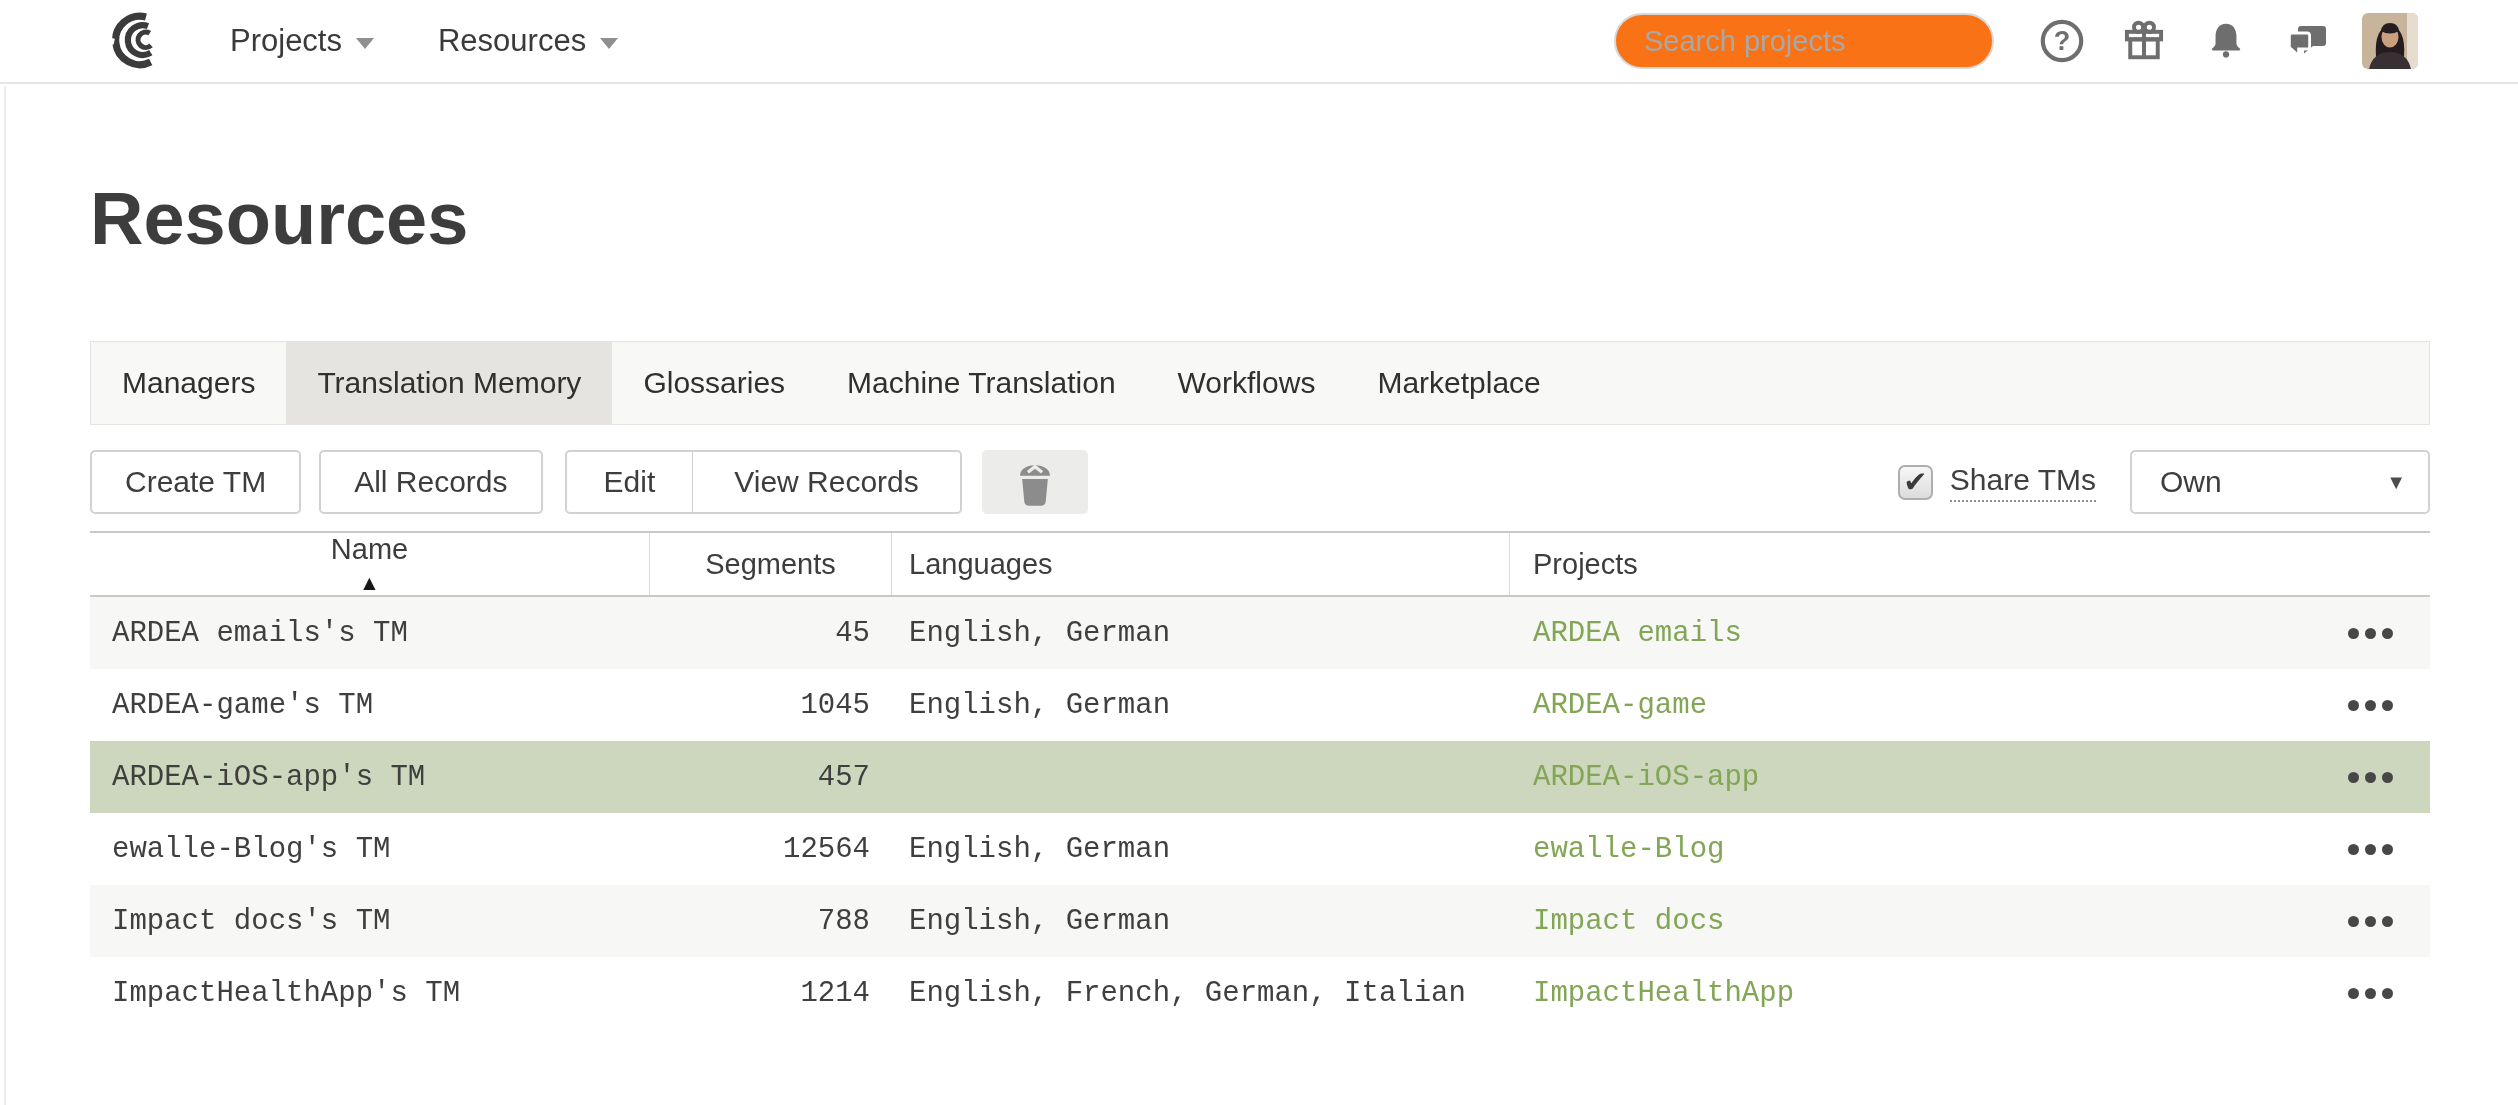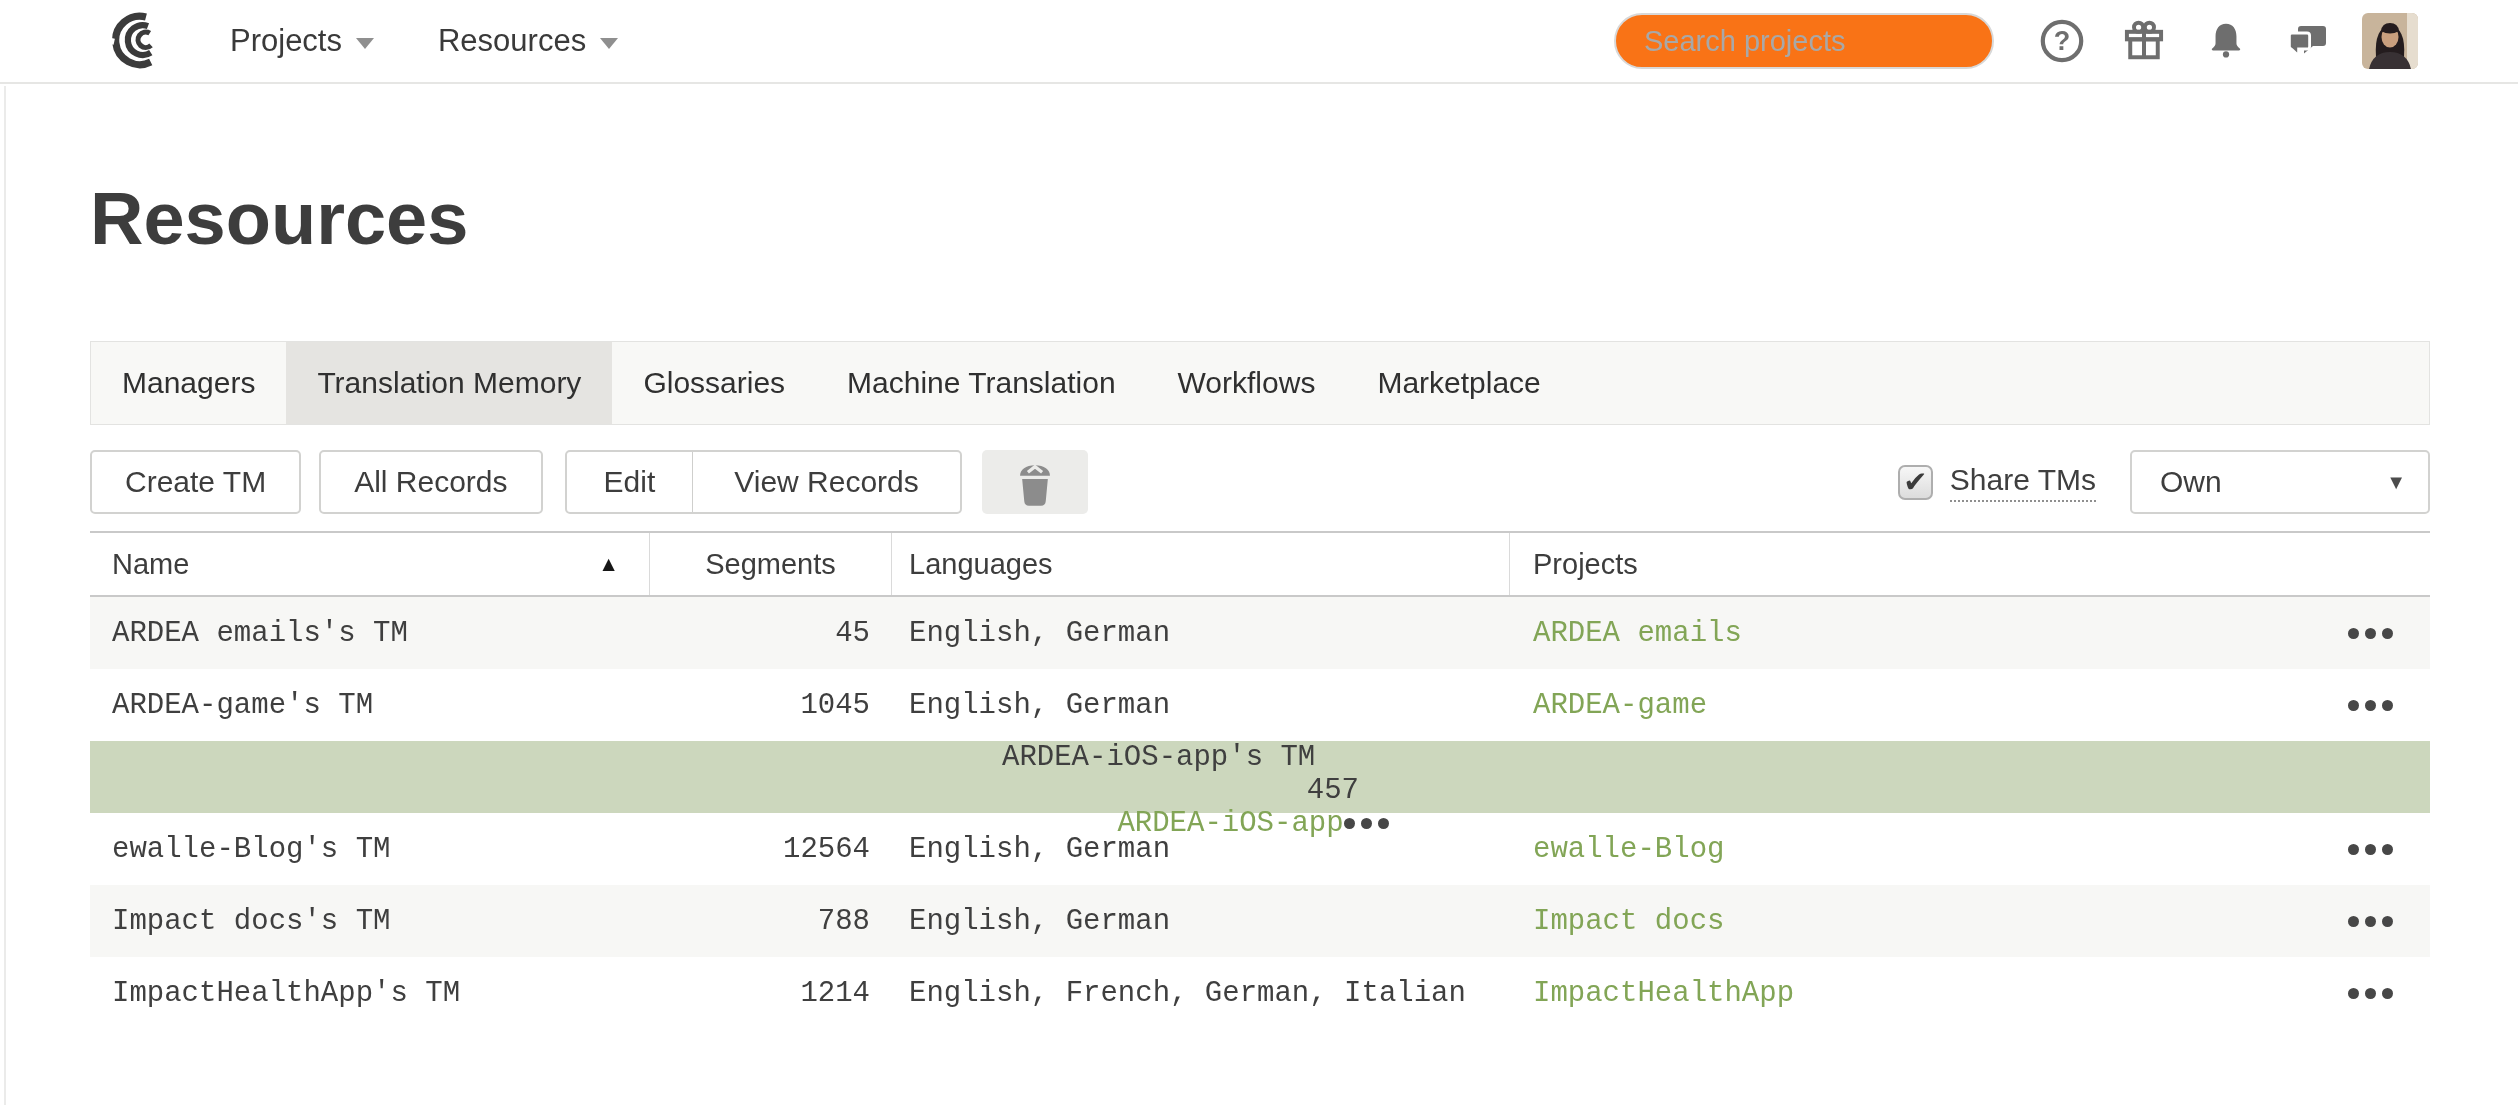--- a/index.html
+++ b/index.html
@@ -141,28 +141,28 @@
     display: flex; height: 66px; align-items: stretch;
     border-top: 2px solid #c9c9c9;
     border-bottom: 2px solid #c9c9c9;
     background: #fff; color: #3d3d3d;
   }
   .th { display: flex; align-items: center; }
   .col-name { width: 560px; padding-left: 22px; }
   .col-segments { width: 242px; }
   .col-languages { width: 618px; padding-left: 17px; }
   .col-projects { flex: 1; padding-left: 23px; }
-  .thead .col-name { justify-content: space-between; padding-right: 30px; border-right: 1px solid #dadada; cursor: pointer; }
+  .thead .col-name { justify-content: space-between; padding-right: 22px; border-right: 1px solid #dadada; cursor: pointer; flex-direction: column; }
   .thead .col-segments { justify-content: center; border-right: 1px solid #dadada; cursor: pointer; }
   .thead .col-languages { border-right: 1px solid #dadada; cursor: pointer; }
   .sort-arrow { font-size: 21px; color: #161616; }
 
   .tm-row { display: flex; height: 72px; align-items: center; color: #3f3f3f; cursor: pointer; font-family: Liberation Mono, monospace; }
   .tm-row.alt { background: #f7f7f5; }
-  .tm-row.selected { background: #ccd7bd; flex-direction: column; }
+  .tm-row.selected { background: #ccd7bd; }
   .cell { display: flex; align-items: center; height: 100%; }
   .cell.col-segments { justify-content: flex-end; padding-right: 22px; }
   .cell.col-projects { justify-content: space-between; padding-right: 37px; }
   .project-link { color: #82a556; cursor: pointer; }
   .ellipsis { display: flex; gap: 6px; cursor: pointer; padding: 8px 0; }
   .ellipsis .dot { width: 11px; height: 11px; border-radius: 50%; background: #474747; }
 </style>
 </head>
 <body>
 

